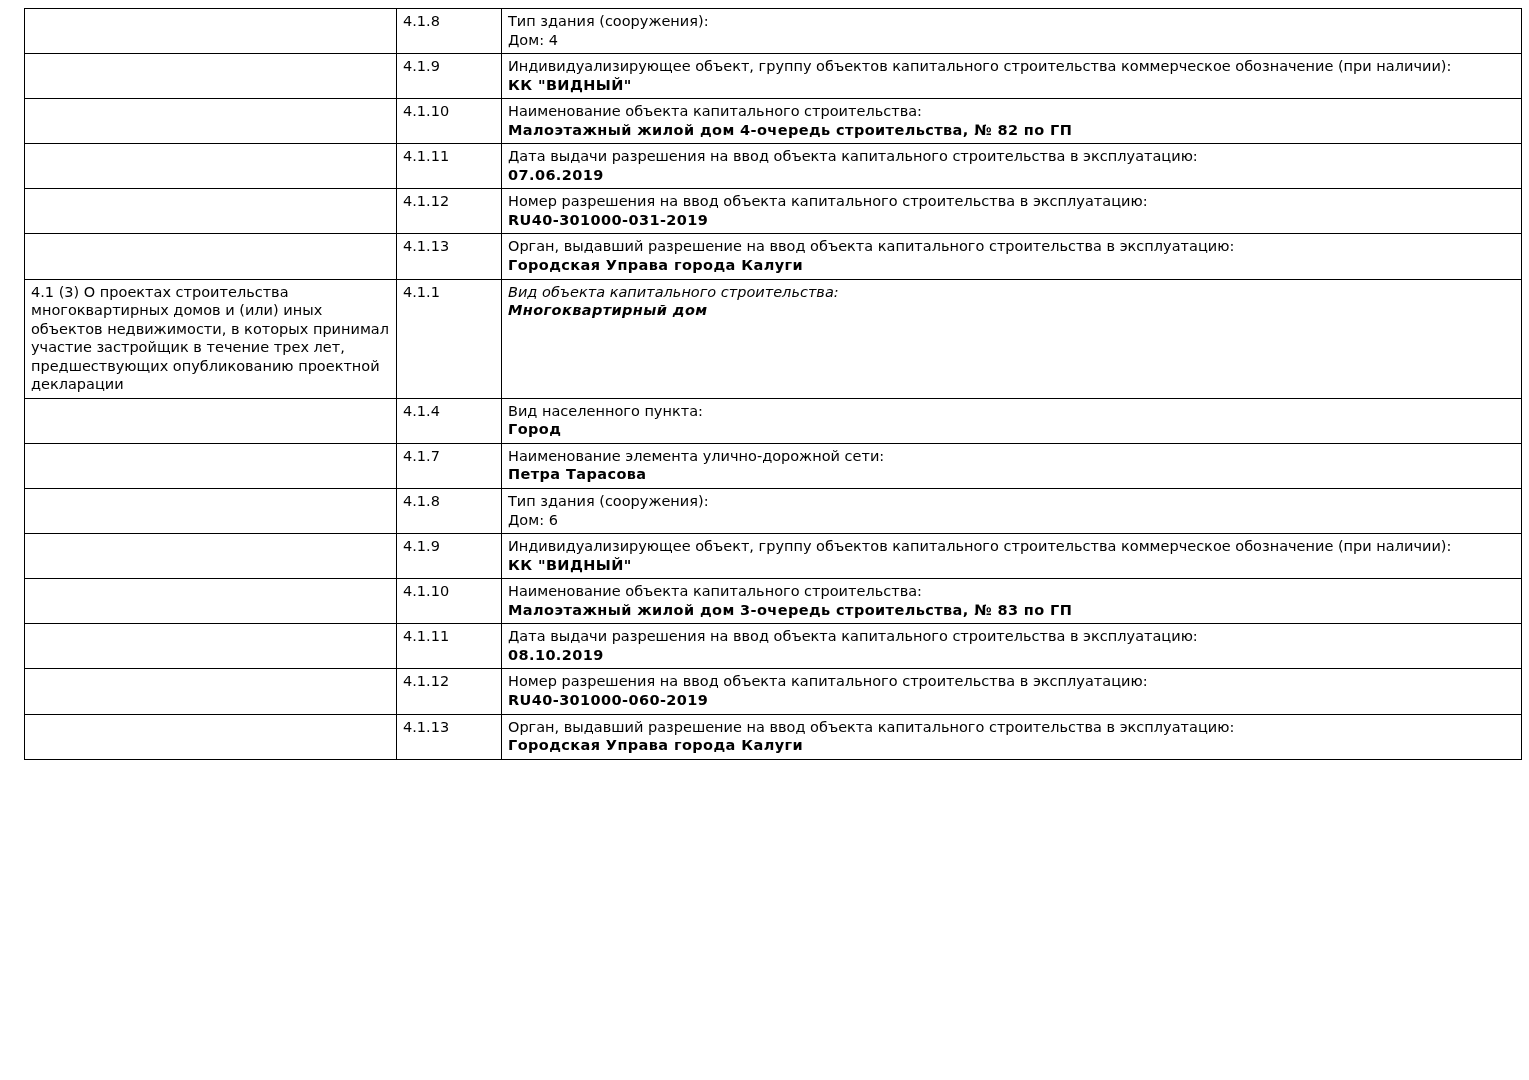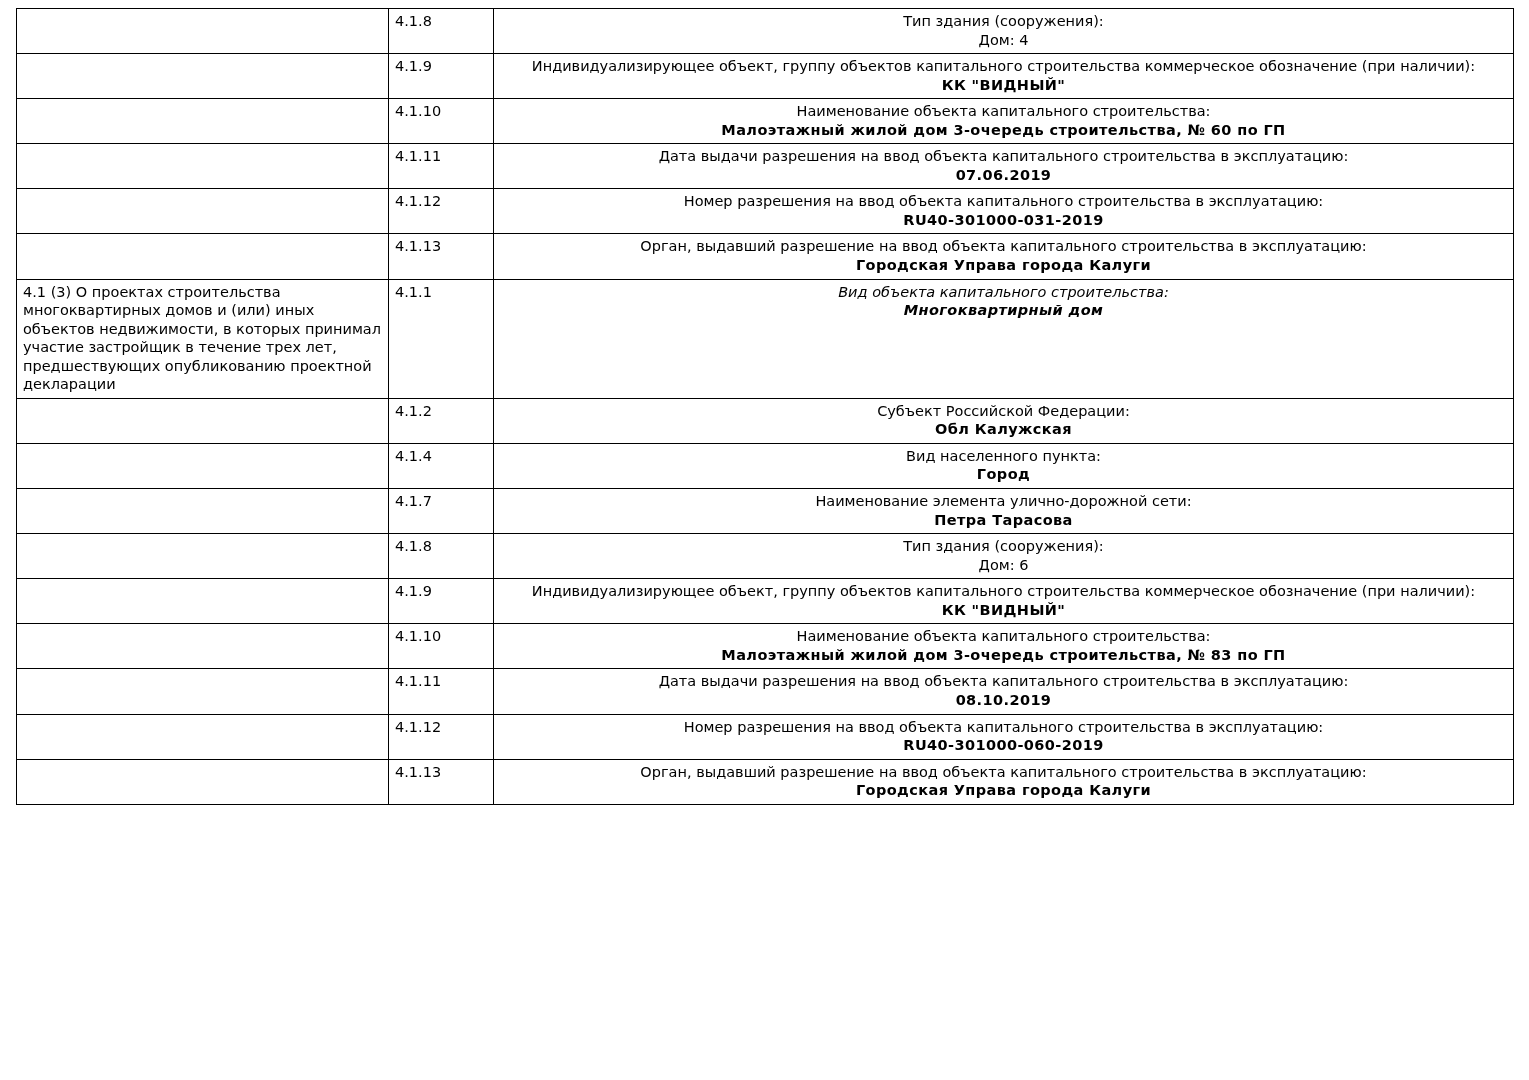--- a/index.html
+++ b/index.html
@@ -10,20 +10,21 @@
   body {
     width: 1529px;
     min-height: 1080px;
     font-family: "DejaVu Sans", sans-serif;
     color: #000000;
   }
   .page {
     width: 1446px;
     box-sizing: border-box;
     padding: 8px 16px 0 16px;
+    margin-left: 8px;
   }
   table.decl {
     border-collapse: collapse;
     width: 1497px;
     table-layout: fixed;
   }
   table.decl td {
     border: 1px solid #000000;
     vertical-align: top;
     padding: 3px 6px 4px 6px;
@@ -40,21 +41,20 @@
     vertical-align: top;
     padding-top: 4px;
   }
   td.num-cell {
     vertical-align: middle;
     white-space: nowrap;
     font-size: 14.5px;
   }
   td.body-cell {
     vertical-align: middle;
-    text-align: center;
   }
   .label {
     font-weight: normal;
     display: block;
   }
   .value {
     font-weight: bold;
     display: block;
     letter-spacing: 0.4px;
   }
@@ -94,21 +94,21 @@
           <td class="body-cell">
             <span class="label">Индивидуализирующее объект, группу объектов капитального строительства коммерческое обозначение (при наличии):</span>
             <span class="value">КК "ВИДНЫЙ"</span>
           </td>
         </tr>
         <tr>
           <td class="section-cell empty-cell"></td>
           <td class="num-cell">4.1.10</td>
           <td class="body-cell">
             <span class="label">Наименование объекта капитального строительства:</span>
-            <span class="value">Малоэтажный жилой дом 3-очередь строительства, № 60 по ГП</span>
+            <span class="value">Малоэтажный жилой дом 4-очередь строительства, № 82 по ГП</span>
           </td>
         </tr>
         <tr>
           <td class="section-cell empty-cell"></td>
           <td class="num-cell">4.1.11</td>
           <td class="body-cell">
             <span class="label">Дата выдачи разрешения на ввод объекта капитального строительства в эксплуатацию:</span>
             <span class="value">07.06.2019</span>
           </td>
         </tr>
@@ -131,28 +131,20 @@
         <tr>
           <td class="section-cell">4.1 (3) О проектах строительства многоквартирных домов и (или) иных объектов недвижимости, в которых принимал участие застройщик в течение трех лет, предшествующих опубликованию проектной декларации</td>
           <td class="num-cell">4.1.1</td>
           <td class="body-cell tall-body">
             <span class="label">Вид объекта капитального строительства:</span>
             <span class="value">Многоквартирный дом</span>
           </td>
         </tr>
         <tr>
           <td class="section-cell empty-cell"></td>
-          <td class="num-cell">4.1.2</td>
-          <td class="body-cell">
-            <span class="label">Субъект Российской Федерации:</span>
-            <span class="value">Обл Калужская</span>
-          </td>
-        </tr>
-        <tr>
-          <td class="section-cell empty-cell"></td>
           <td class="num-cell">4.1.4</td>
           <td class="body-cell">
             <span class="label">Вид населенного пункта:</span>
             <span class="value">Город</span>
           </td>
         </tr>
         <tr>
           <td class="section-cell empty-cell"></td>
           <td class="num-cell">4.1.7</td>
           <td class="body-cell">

